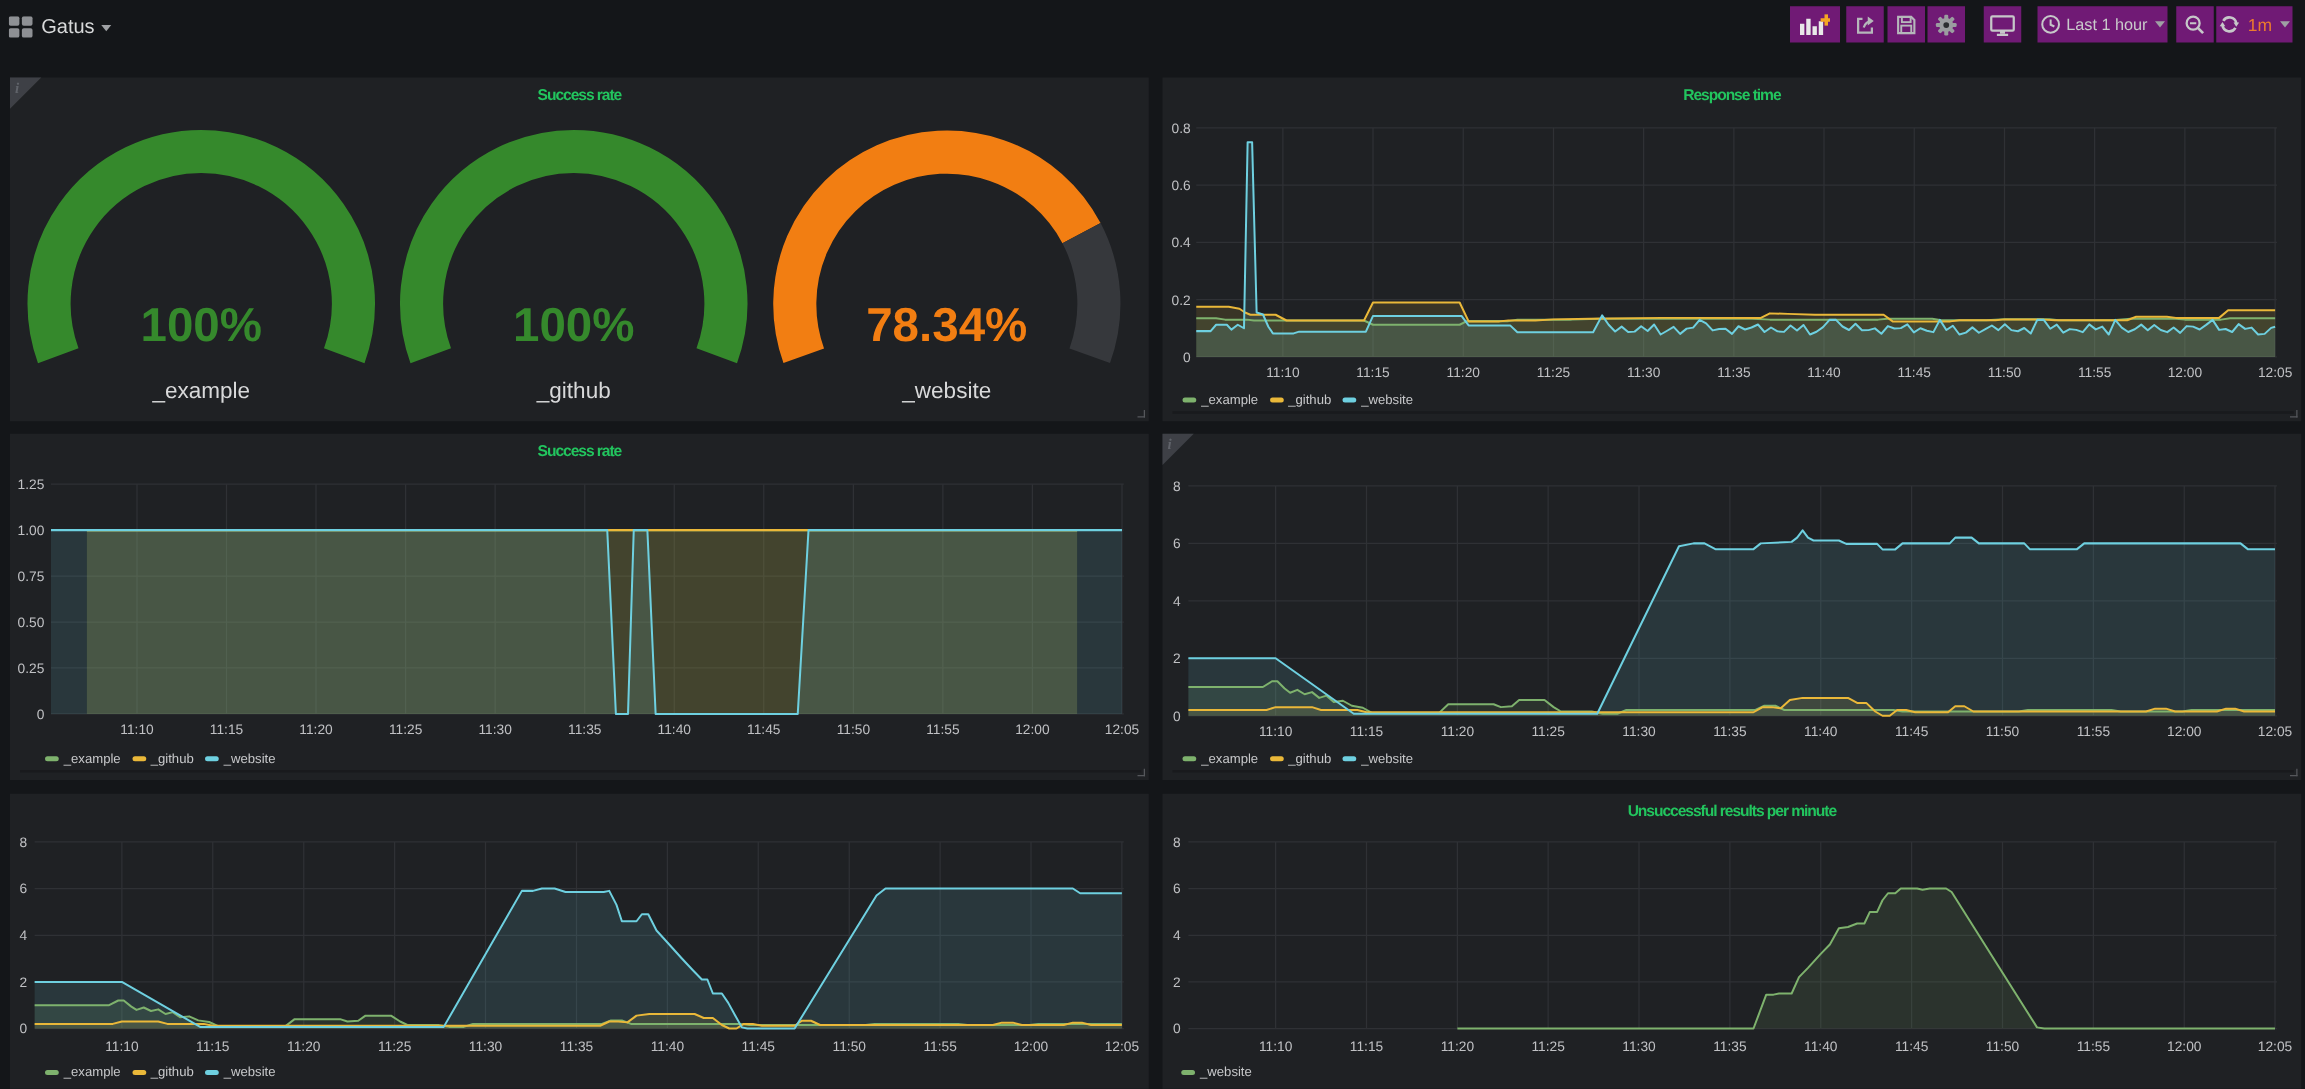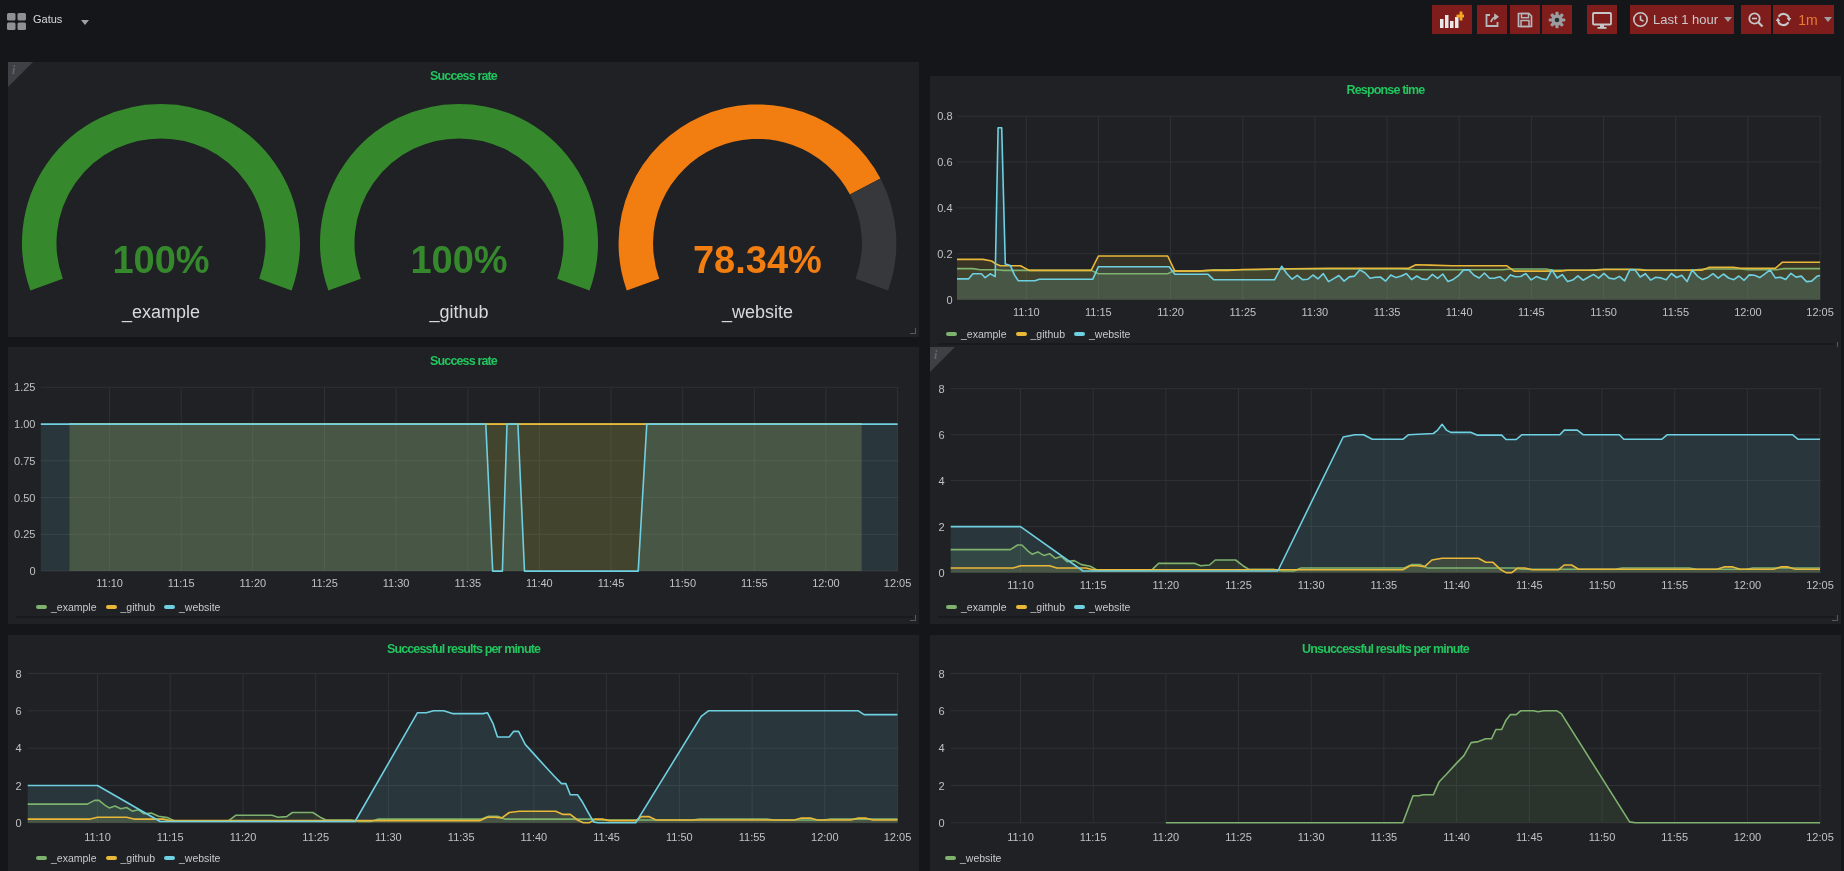--- a/index.html
+++ b/index.html
@@ -10,33 +10,33 @@
 .glab { font-size:18px; fill:#d8d9da; font-family:"Liberation Sans", sans-serif; }
 .legend { position:absolute; display:flex; align-items:center; height:16px; }
 .dash { display:inline-block; width:11px; height:4px; border-radius:2px; margin-right:4px; }
 .lt { font-size:10.5px; color:#c8c9cb; margin-right:9px; }
 .corner { position:absolute; left:0; top:0; width:0; height:0;
   border-top:25px solid #3e4046; border-right:25px solid transparent; }
 .ci { position:absolute; left:4px; top:1px; font-family:"Liberation Serif",serif; font-style:italic;
   font-weight:bold; font-size:12px; color:#60636a; }
 .rsz { position:absolute; right:3px; bottom:3px; width:6px; height:6px;
   border-right:1.5px solid #55575b; border-bottom:1.5px solid #55575b; }
-.tbtn { position:absolute; top:5px; height:29px; background:#7f1d1d; border-radius:0;
+.tbtn { position:absolute; top:5px; height:29px; background:#701a75; border-radius:0;
   display:flex; align-items:center; justify-content:center; }
 .caret { position:absolute; width:0; height:0; border-left:4.5px solid transparent;
   border-right:4.5px solid transparent; border-top:5px solid #9fa1a4; }
 </style></head>
 <body>
 <svg width="20" height="18" style="position:absolute;left:7px;top:13px">
     <rect x="0" y="0" width="8.5" height="7.5" rx="1.5" fill="#8e9094"></rect>
     <rect x="10.5" y="0" width="8.5" height="7.5" rx="1.5" fill="#8e9094"></rect>
     <rect x="0" y="9.5" width="8.5" height="7.5" rx="1.5" fill="#8e9094"></rect>
     <rect x="10.5" y="9.5" width="8.5" height="7.5" rx="1.5" fill="#8e9094"></rect>
   </svg>
-<div style="position:absolute;left:33px;top:13px;font-size:11px;color:#d8d9da">Gatus</div>
+<div style="position:absolute;left:33px;top:13px;font-size:16px;color:#d8d9da">Gatus</div>
 <div class="caret" style="left:81px;top:20px"></div>
 <div class="tbtn" style="left:1432px;width:40px">
     <svg width="24" height="18">
       <rect x="0" y="8" width="3.5" height="9" fill="#e8e8e8"></rect>
       <rect x="5" y="4" width="3.5" height="13" fill="#e8e8e8"></rect>
       <rect x="10" y="10" width="3.5" height="7" fill="#e8e8e8"></rect>
       <rect x="15" y="6" width="3.5" height="11" fill="#e8e8e8"></rect>
       <rect x="16.5" y="3.6" width="9" height="2.8" fill="#f5a623"></rect>
       <rect x="19.6" y="0.5" width="2.8" height="9" fill="#f5a623"></rect>
     </svg>
@@ -120,21 +120,21 @@
       <text x="451" y="211" text-anchor="middle" style="font-size:38px;font-weight:bold" fill="#35892c">100%</text>
       <path d="M635.0 222.6 A121.75 121.75 0 0 1 857.2 124.5" stroke="#f27e12" stroke-width="34.5" fill="none"></path>
       <path d="M857.2 124.5 A121.75 121.75 0 0 1 863.8 222.6" stroke="#36383c" stroke-width="34.5" fill="none"></path>
       <text x="749.4" y="211" text-anchor="middle" style="font-size:38px;font-weight:bold" fill="#f27e12">78.34%</text>
       <text x="153" y="256" text-anchor="middle" class="glab">_example</text>
       <text x="451" y="256" text-anchor="middle" class="glab">_github</text>
       <text x="749.4" y="256" text-anchor="middle" class="glab">_website</text>
     </svg>
     <div class="rsz"></div>
   </div>
-<div class="panel" style="left:930px;top:76px;width:911px;height:275px">
+<div class="panel" style="left:930px;top:62px;width:911px;height:275px">
     <div class="ptitle">Response time</div>
     <svg width="911" height="275" style="position:absolute;left:0;top:0">
       <line x1="27" y1="223.5" x2="891.5" y2="223.5" stroke="#2f3135" stroke-width="1"></line>
 <line x1="27" y1="177.7" x2="891.5" y2="177.7" stroke="#2f3135" stroke-width="1"></line>
 <line x1="27" y1="131.9" x2="891.5" y2="131.9" stroke="#2f3135" stroke-width="1"></line>
 <line x1="27" y1="86" x2="891.5" y2="86" stroke="#2f3135" stroke-width="1"></line>
 <line x1="27" y1="40.2" x2="891.5" y2="40.2" stroke="#2f3135" stroke-width="1"></line>
 <line x1="96.3" y1="40.2" x2="96.3" y2="223.5" stroke="#2f3135" stroke-width="1"></line>
 <line x1="168.4" y1="40.2" x2="168.4" y2="223.5" stroke="#2f3135" stroke-width="1"></line>
 <line x1="240.6" y1="40.2" x2="240.6" y2="223.5" stroke="#2f3135" stroke-width="1"></line>
@@ -289,21 +289,20 @@
       <span class="lt">_example</span>
       <span class="dash" style="background:#EAB839"></span>
       <span class="lt">_github</span>
       <span class="dash" style="background:#6ED0E0"></span>
       <span class="lt">_website</span>
     </div>
     <div style="position:absolute;left:8px;top:268.5px;right:6px;height:2px;background:#191a1d"></div>
     <div class="rsz"></div>
   </div>
 <div class="panel" style="left:8px;top:635px;width:911px;height:236px">
-    <div class="ptitle">Successful results per minute</div>
     <svg width="911" height="236" style="position:absolute;left:0;top:0">
       <line x1="19.7" y1="187.8" x2="891" y2="187.8" stroke="#2f3135" stroke-width="1"></line>
 <line x1="19.7" y1="150.5" x2="891" y2="150.5" stroke="#2f3135" stroke-width="1"></line>
 <line x1="19.7" y1="113.2" x2="891" y2="113.2" stroke="#2f3135" stroke-width="1"></line>
 <line x1="19.7" y1="75.8" x2="891" y2="75.8" stroke="#2f3135" stroke-width="1"></line>
 <line x1="19.7" y1="38.5" x2="891" y2="38.5" stroke="#2f3135" stroke-width="1"></line>
 <line x1="89.5" y1="38.5" x2="89.5" y2="187.8" stroke="#2f3135" stroke-width="1"></line>
 <line x1="162.2" y1="38.5" x2="162.2" y2="187.8" stroke="#2f3135" stroke-width="1"></line>
 <line x1="235" y1="38.5" x2="235" y2="187.8" stroke="#2f3135" stroke-width="1"></line>
 <line x1="307.7" y1="38.5" x2="307.7" y2="187.8" stroke="#2f3135" stroke-width="1"></line>

